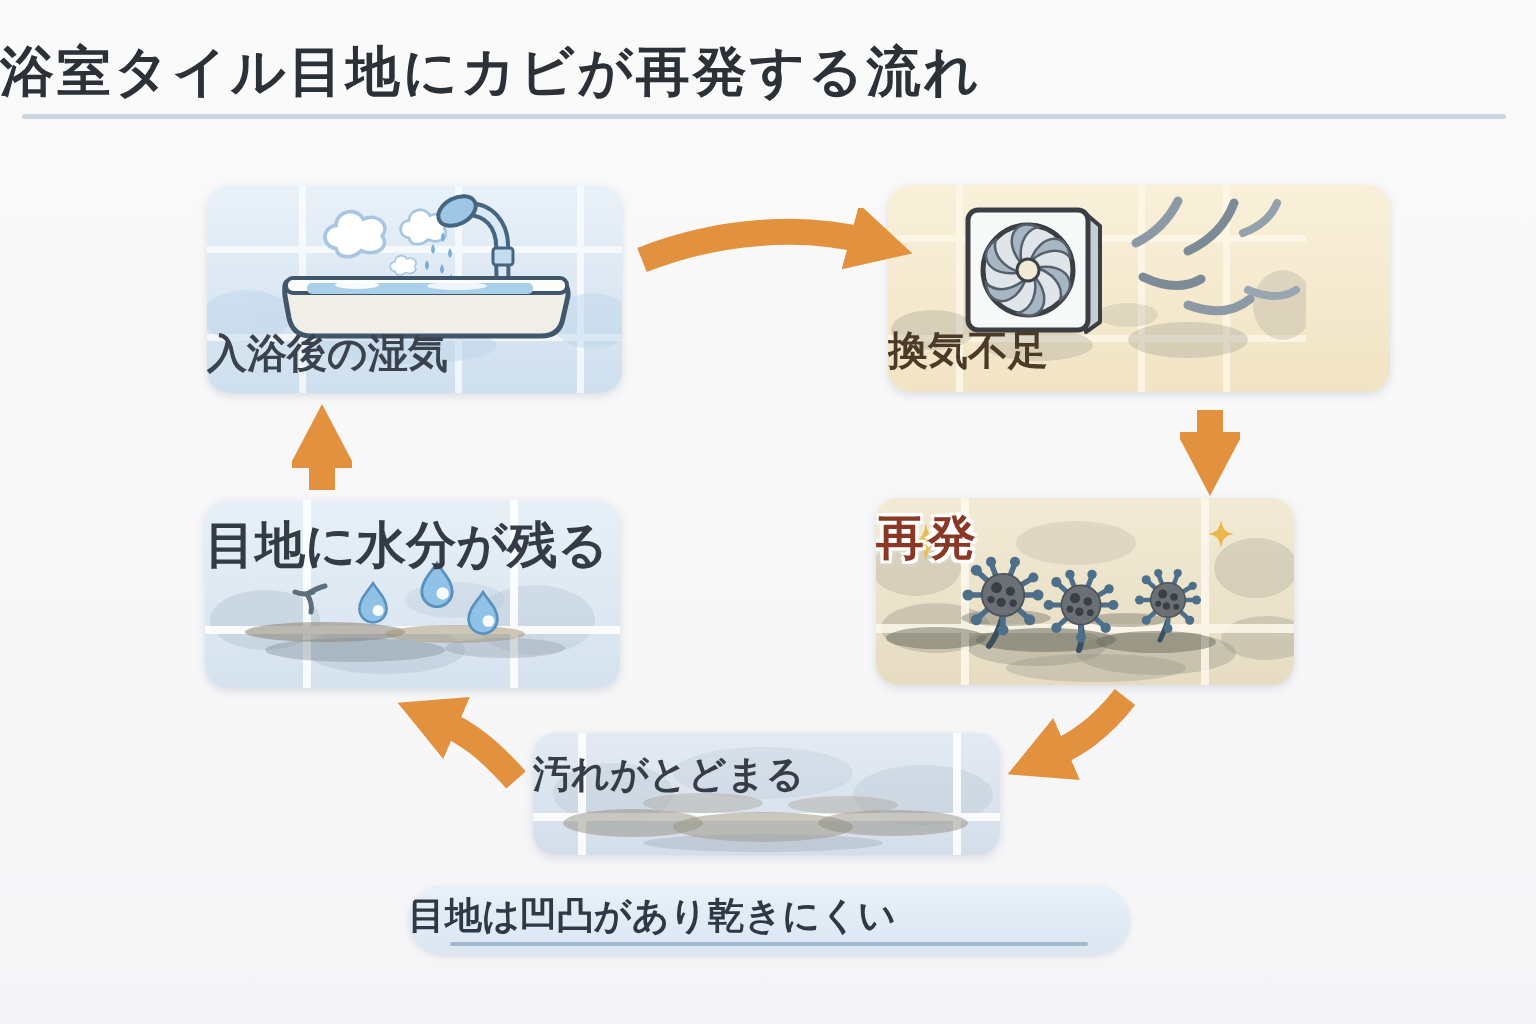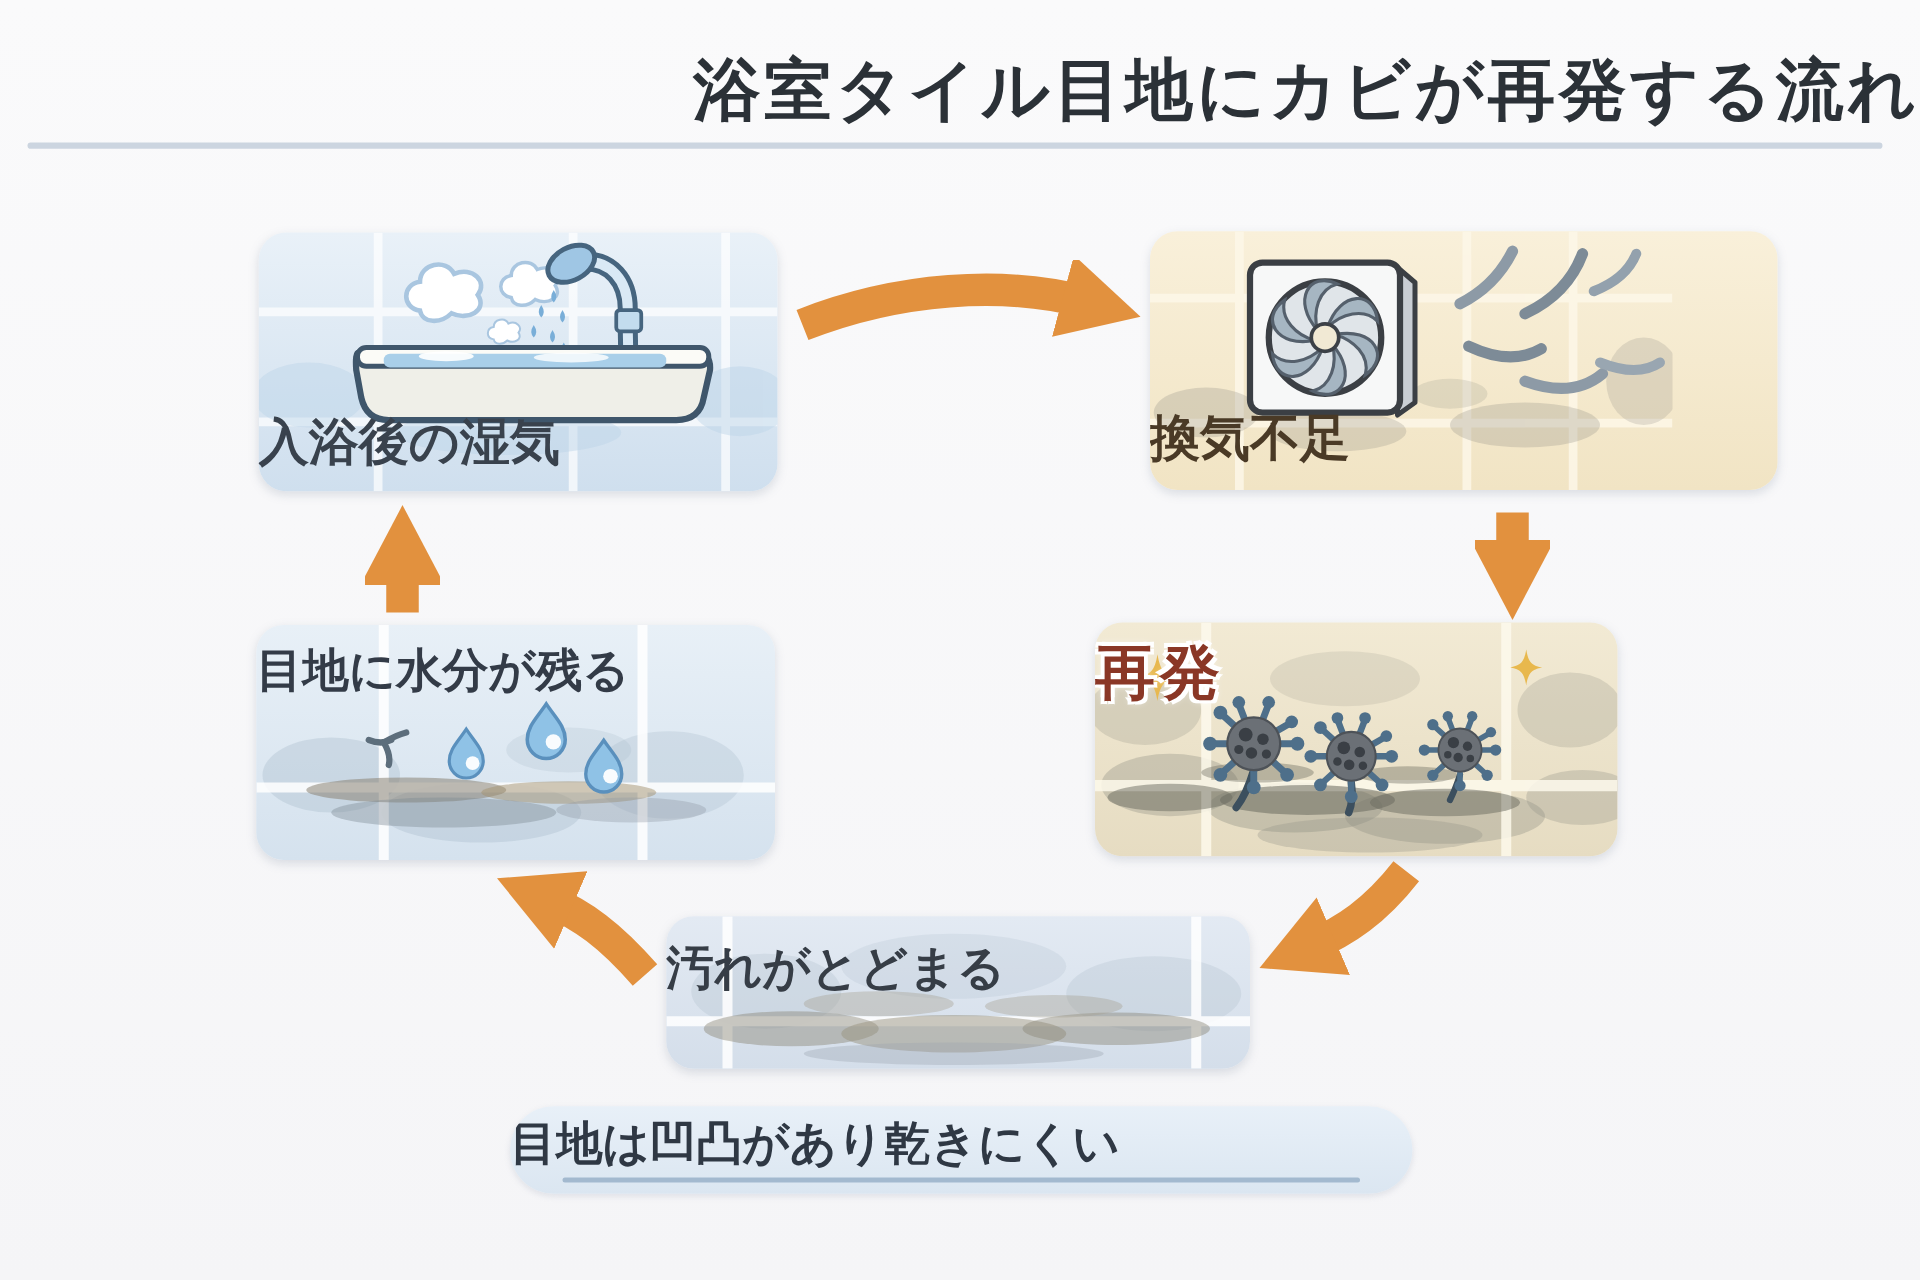--- a/index.html
+++ b/index.html
@@ -1,39 +1,39 @@
 <!DOCTYPE html>
 <html><head>
 <meta charset="utf-8">
 <style>
   html,body{margin:0;padding:0;background:#f7f7f8;}
   .page{position:relative;width:1536px;height:1024px;overflow:hidden;
         background:linear-gradient(180deg,#fafafb 0%,#f5f5f7 100%);
         font-family:"DejaVu Sans","Liberation Sans",sans-serif;}
-  .title{position:absolute;top:36px;left:0;width:100%;margin:0;text-align:right;
+  .title{position:absolute;top:36px;left:0;width:100%;margin:0;text-align:left;
          font-size:54px;font-weight:bold;color:#2b3137;letter-spacing:3px;}
   .divider{position:absolute;top:114px;left:22px;width:1484px;height:5px;
            background:#ccd5e0;border-radius:3px;}
   .node{position:absolute;border-radius:22px;overflow:hidden;
         box-shadow:0 3px 8px rgba(130,142,165,.25);}
   .node svg{position:absolute;left:0;top:0;}
   .nlabel{position:absolute;left:0;width:100%;text-align:left;font-weight:600;}
   .n1{left:207px;top:186px;width:415px;height:207px;
       background:linear-gradient(180deg,#e9f1f8,#cfdfee);}
   .n1 .nlabel{bottom:12px;font-size:40px;color:#39424d;}
-  .n2{left:920px;top:185px;width:502px;height:207px;
+  .n2{left:888px;top:185px;width:502px;height:207px;
       background:linear-gradient(180deg,#f9f0da,#f1e4c4);}
   .n2 .nlabel{bottom:14px;font-size:40px;color:#4a3a26;}
   .n3{left:876px;top:498px;width:418px;height:187px;
       background:linear-gradient(180deg,#f2ead4,#e6dcc2);}
   .n3 .nlabel{top:8px;font-size:48px;font-weight:800;color:#8a3726;letter-spacing:4px;
       text-shadow:-3px -3px 0 #fff,3px -3px 0 #fff,-3px 3px 0 #fff,3px 3px 0 #fff,0 0 8px #fff;}
   .n4{left:205px;top:500px;width:415px;height:188px;
       background:linear-gradient(180deg,#e8f0f7,#d5e2ee);}
-  .n4 .nlabel{top:12px;font-size:37px;color:#333b47;}
+  .n4 .nlabel{top:12px;font-size:50px;color:#333b47;}
   .n5{left:533px;top:733px;width:467px;height:122px;
       background:linear-gradient(180deg,#e3eaf3,#d4deea);}
   .n5 .nlabel{top:16px;font-size:38px;color:#363d46;}
   .pill{left:408px;top:885px;width:722px;height:70px;border-radius:36px;
         background:linear-gradient(180deg,#e8f0f8,#dbe6f1);
         box-shadow:0 2px 5px rgba(130,142,165,.2);}
   .pill .nlabel{top:0;line-height:62px;font-size:37px;color:#2f3844;font-weight:600;font-family:Liberation Serif, serif;}
   .pill .underline{position:absolute;left:42px;right:42px;bottom:9px;height:4px;
         background:#a3b9cf;border-radius:2px;}
   .arrow{position:absolute;}

